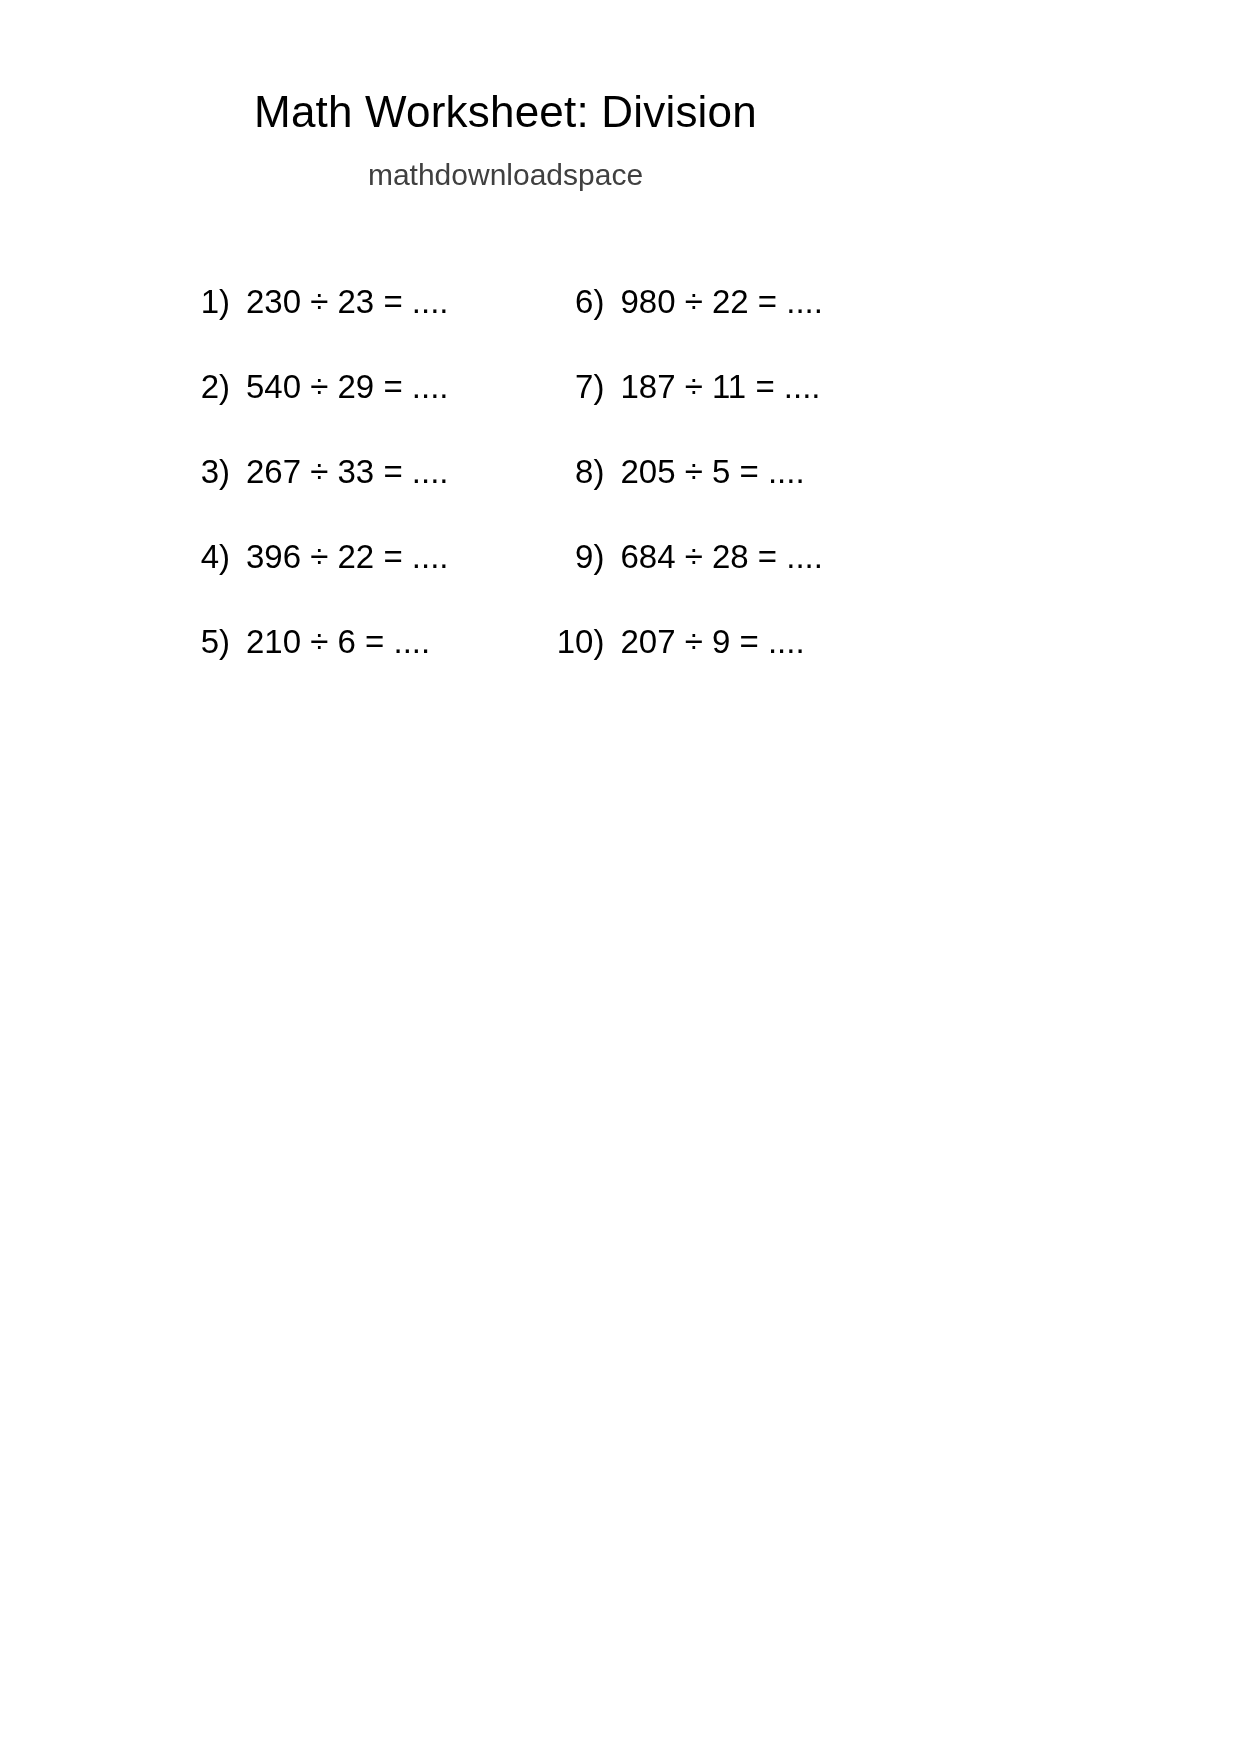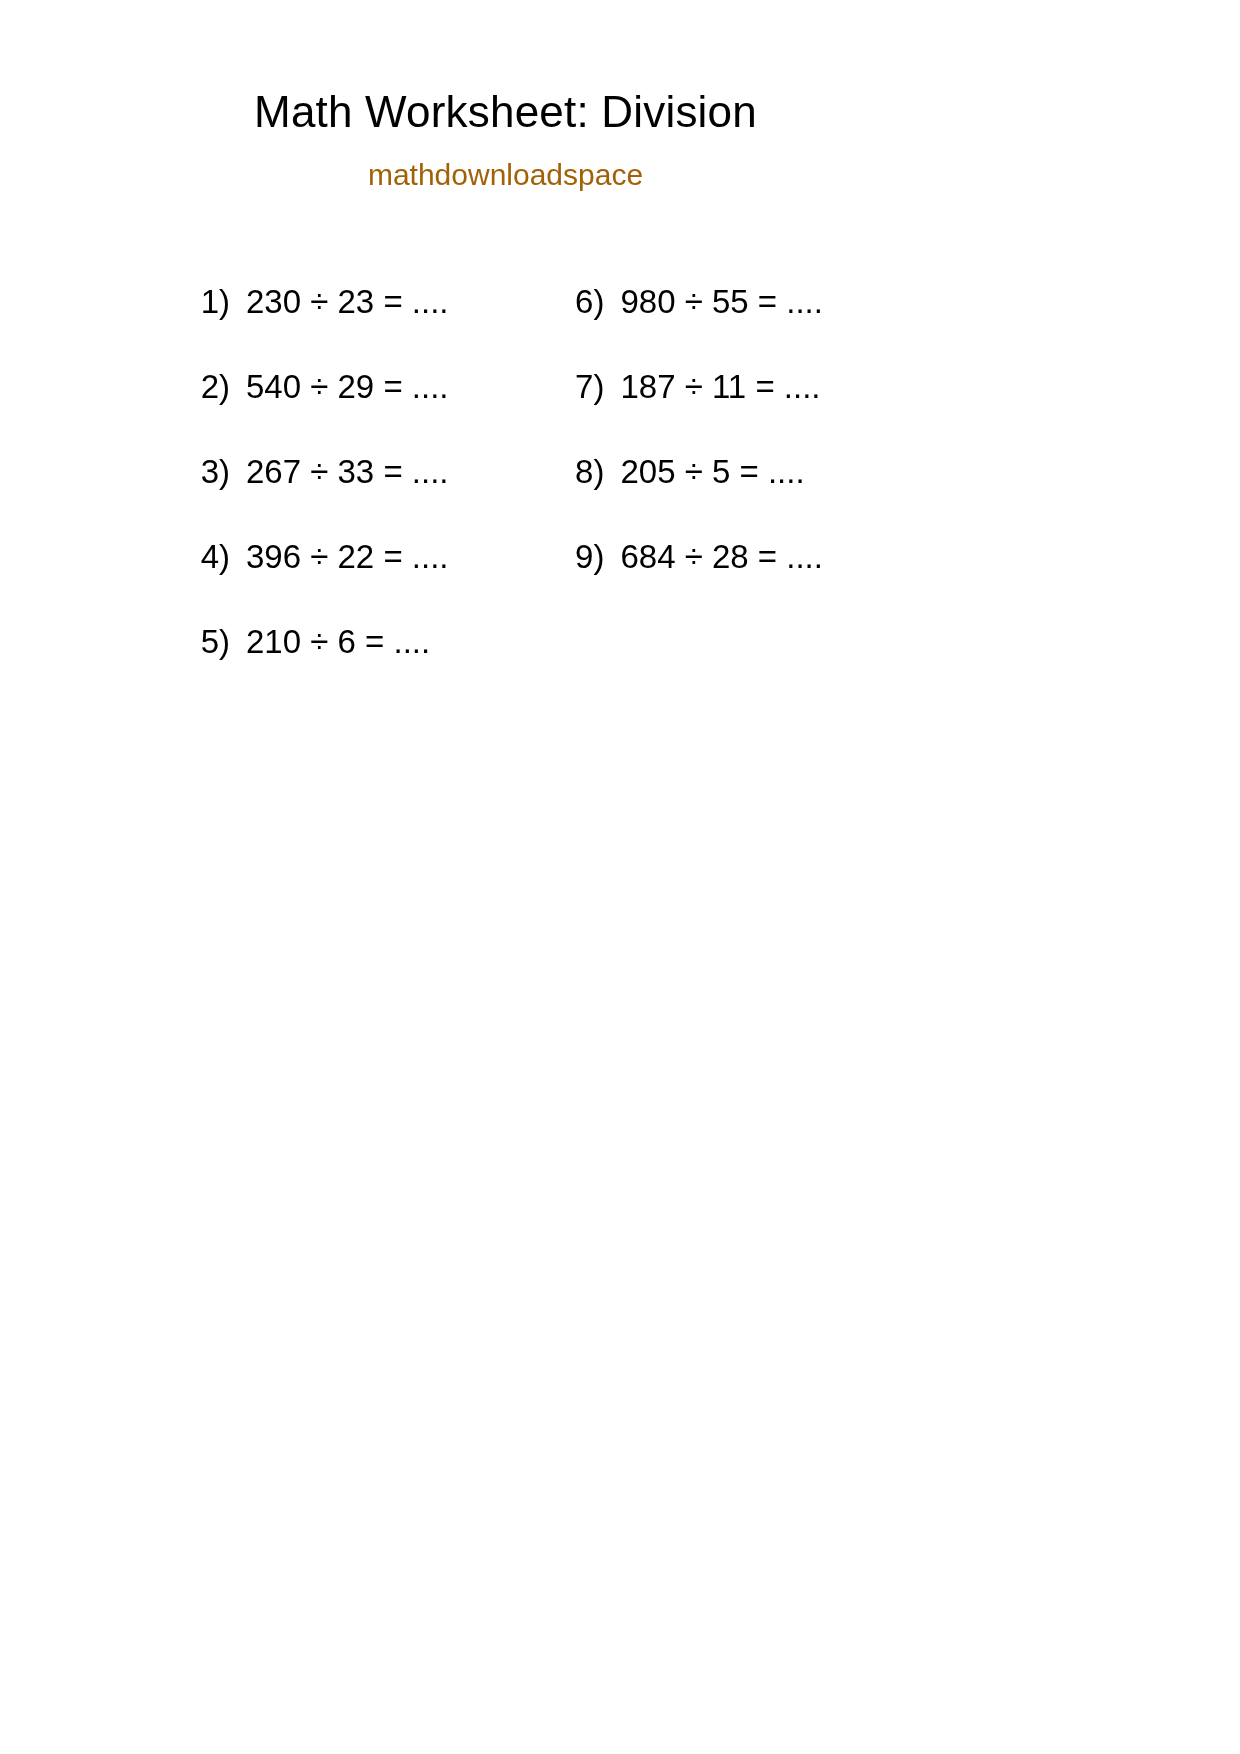--- a/index.html
+++ b/index.html
@@ -29,21 +29,21 @@
     letter-spacing: 0.2px;
     margin: 0;
     padding-top: 88px;
     line-height: 1.1;
     color: #000000;
   }
   .subtitle {
     text-align: center;
     font-size: 30px;
     font-weight: 400;
-    color: #a16207;
+    color: #404040;
     margin: 0;
     padding-top: 22px;
     line-height: 1.1;
   }
   .problems {
     margin-top: 92px;
     padding-left: 172px;
     padding-right: 160px;
     display: flex;
     flex-direction: row;
@@ -116,36 +116,40 @@
         <span class="problem-num">5)</span>
         <span class="problem-expr">210 ÷ 6 = ....</span>
       </div>
 
     </div>
 
     <div class="column right">
 
       <div class="problem-row">
         <span class="problem-num">6)</span>
-        <span class="problem-expr">980 ÷ 55 = ....</span>
+        <span class="problem-expr">980 ÷ 22 = ....</span>
       </div>
 
       <div class="problem-row">
         <span class="problem-num">7)</span>
         <span class="problem-expr">187 ÷ 11 = ....</span>
       </div>
 
       <div class="problem-row">
         <span class="problem-num">8)</span>
         <span class="problem-expr">205 ÷ 5 = ....</span>
       </div>
 
       <div class="problem-row">
         <span class="problem-num">9)</span>
         <span class="problem-expr">684 ÷ 28 = ....</span>
       </div>
 
+      <div class="problem-row">
+        <span class="problem-num">10)</span>
+        <span class="problem-expr">207 ÷ 9 = ....</span>
+      </div>
 
     </div>
 
   </div>
 
 </div>
 
 </body></html>

